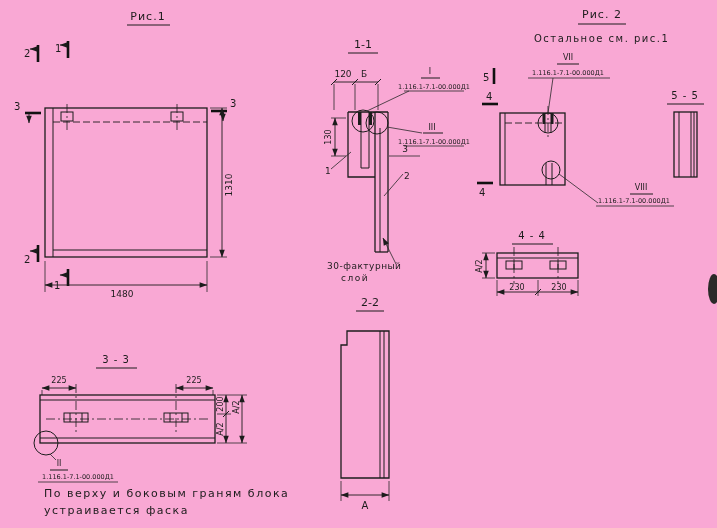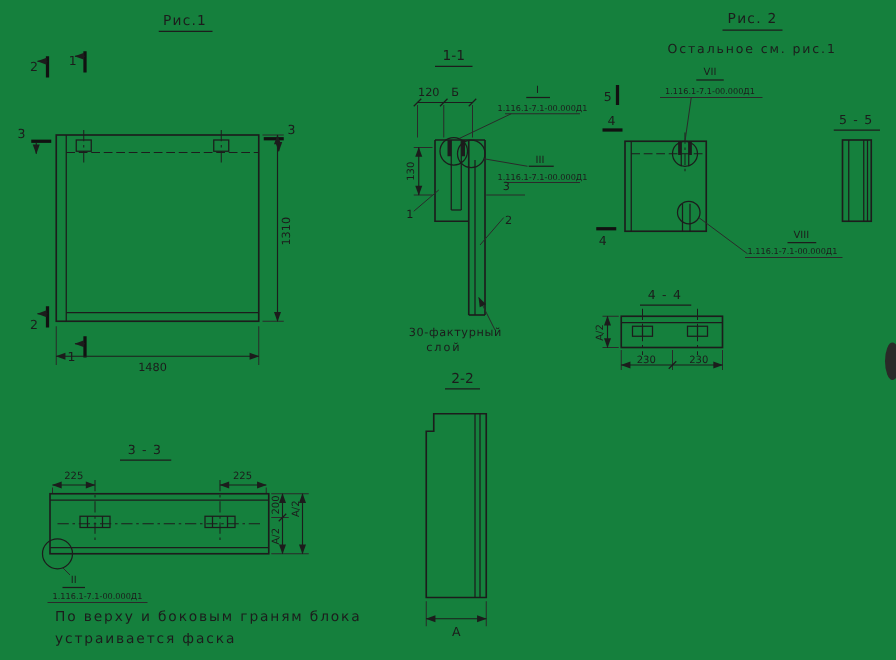--- a/index.html
+++ b/index.html
@@ -15,21 +15,21 @@
   .cline{stroke:#1c1c1c;stroke-width:0.8;fill:none;stroke-dasharray:9 3 2 3;}
   .dim{stroke:#1c1c1c;stroke-width:0.9;fill:none;}
   .t11{font-size:11px;} .t10{font-size:10px;} .t9{font-size:9px;}
   .t8{font-size:8px;} .t65{font-size:6.5px;}
   .ls05{letter-spacing:0.5px;} .ls1{letter-spacing:1px;} .ls15{letter-spacing:1.5px;}
   .mid{text-anchor:middle;}
 </style>
 </head>
 <body>
 
-<div id="sheet" style="background: #15803d; text-align: right;">
+<div id="sheet" style="background: #f9a8d4; text-align: right;">
 <svg width="717" height="528" viewBox="0 0 717 528">
   <defs>
     <marker id="arr" viewBox="0 0 10 8" refX="9" refY="4" markerWidth="9" markerHeight="7" markerUnits="userSpaceOnUse" orient="auto-start-reverse">
       <path d="M0.6,0.8 L9.4,4 L0.6,7.2 Z" fill="#1c1c1c"></path>
     </marker>
   </defs>
 
   <g>
     <text class="t11 ls1 mid" x="148" y="20">Рис.1</text>
     <line class="ln" x1="127" y1="25" x2="170" y2="25"></line>

